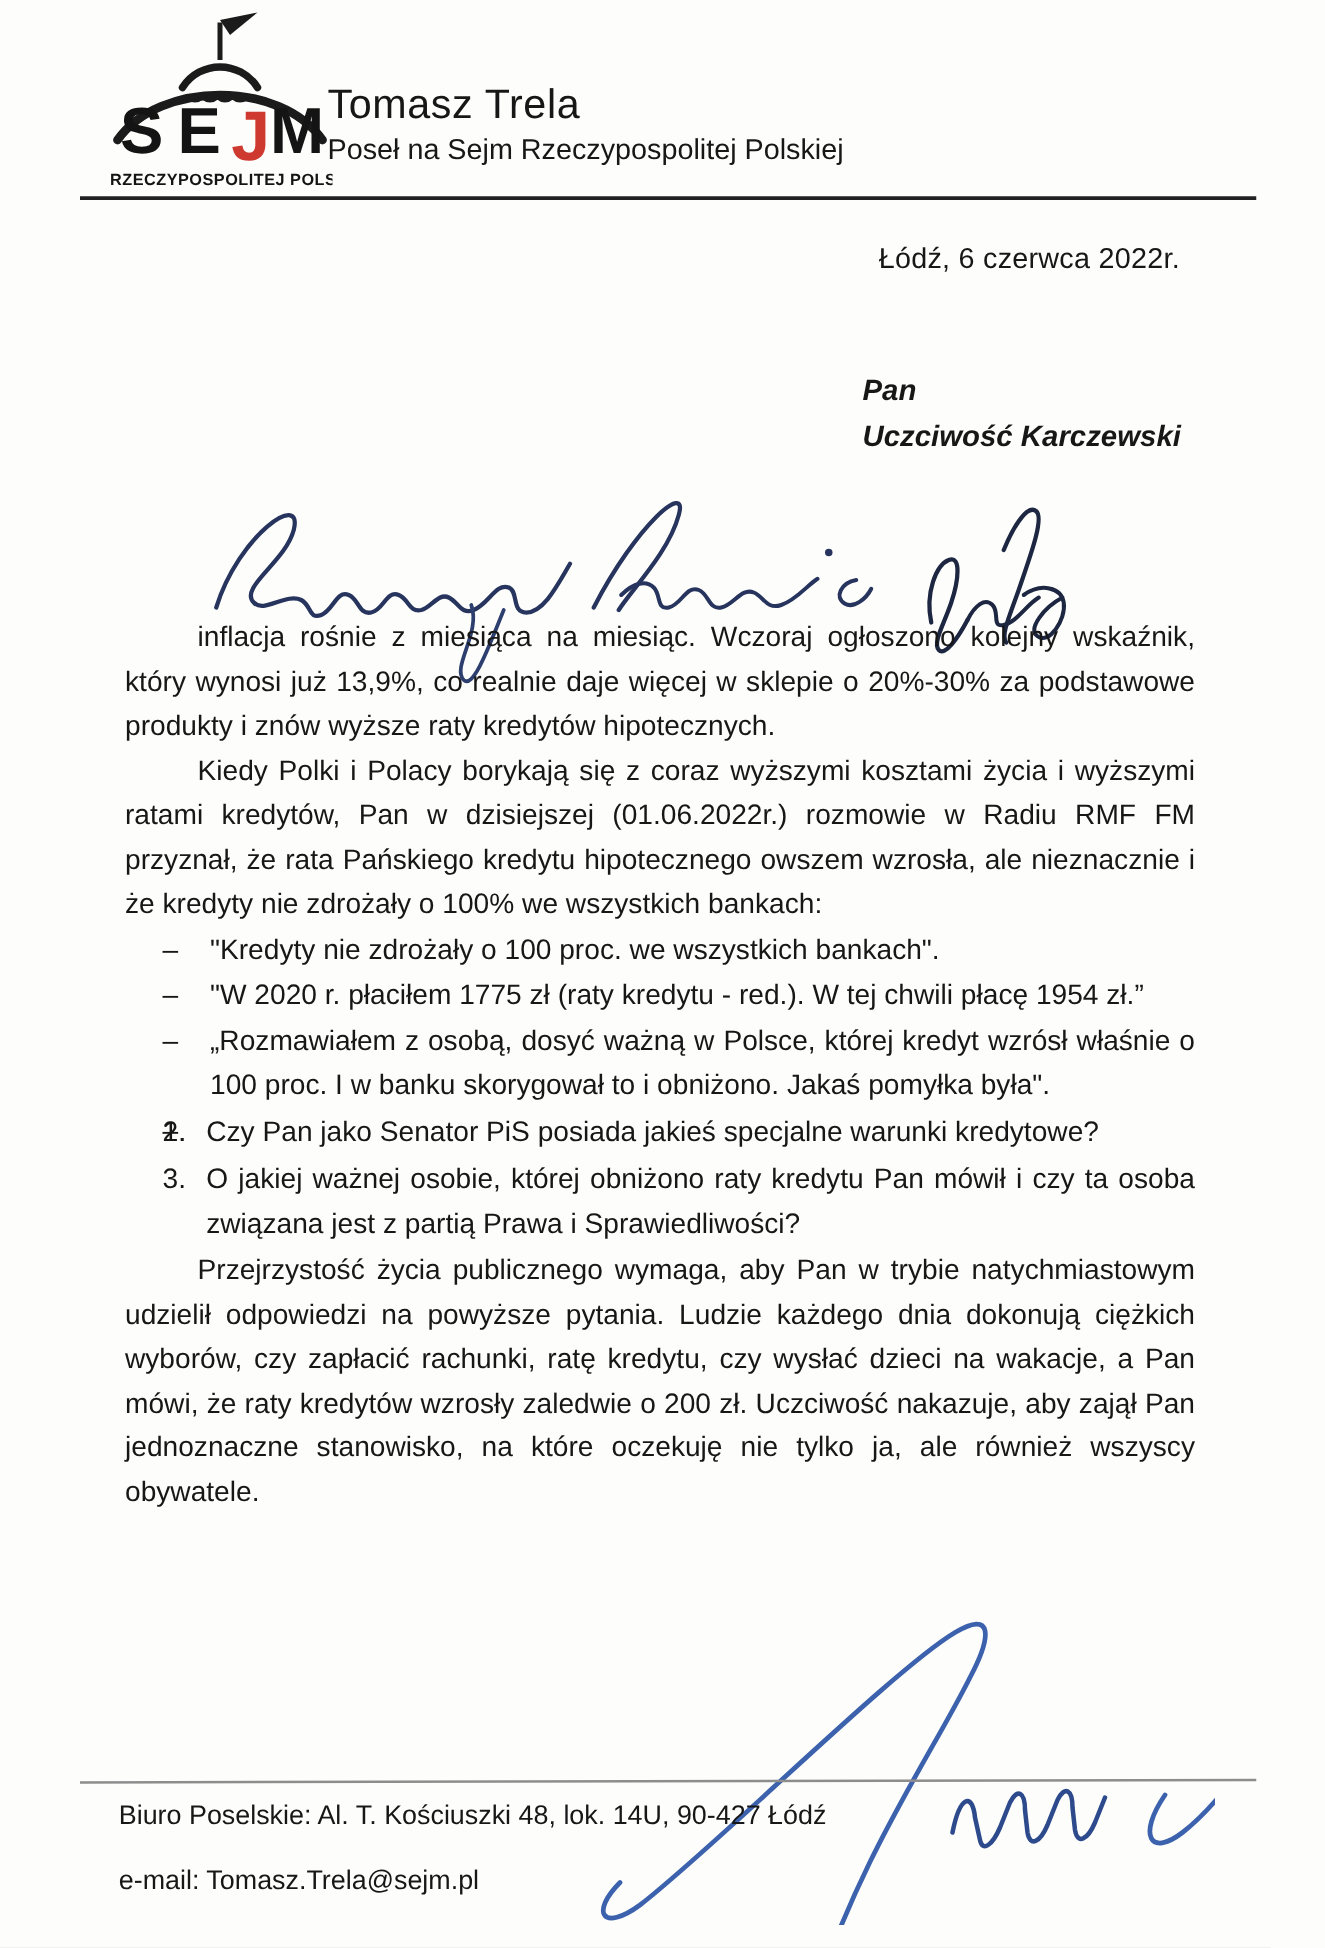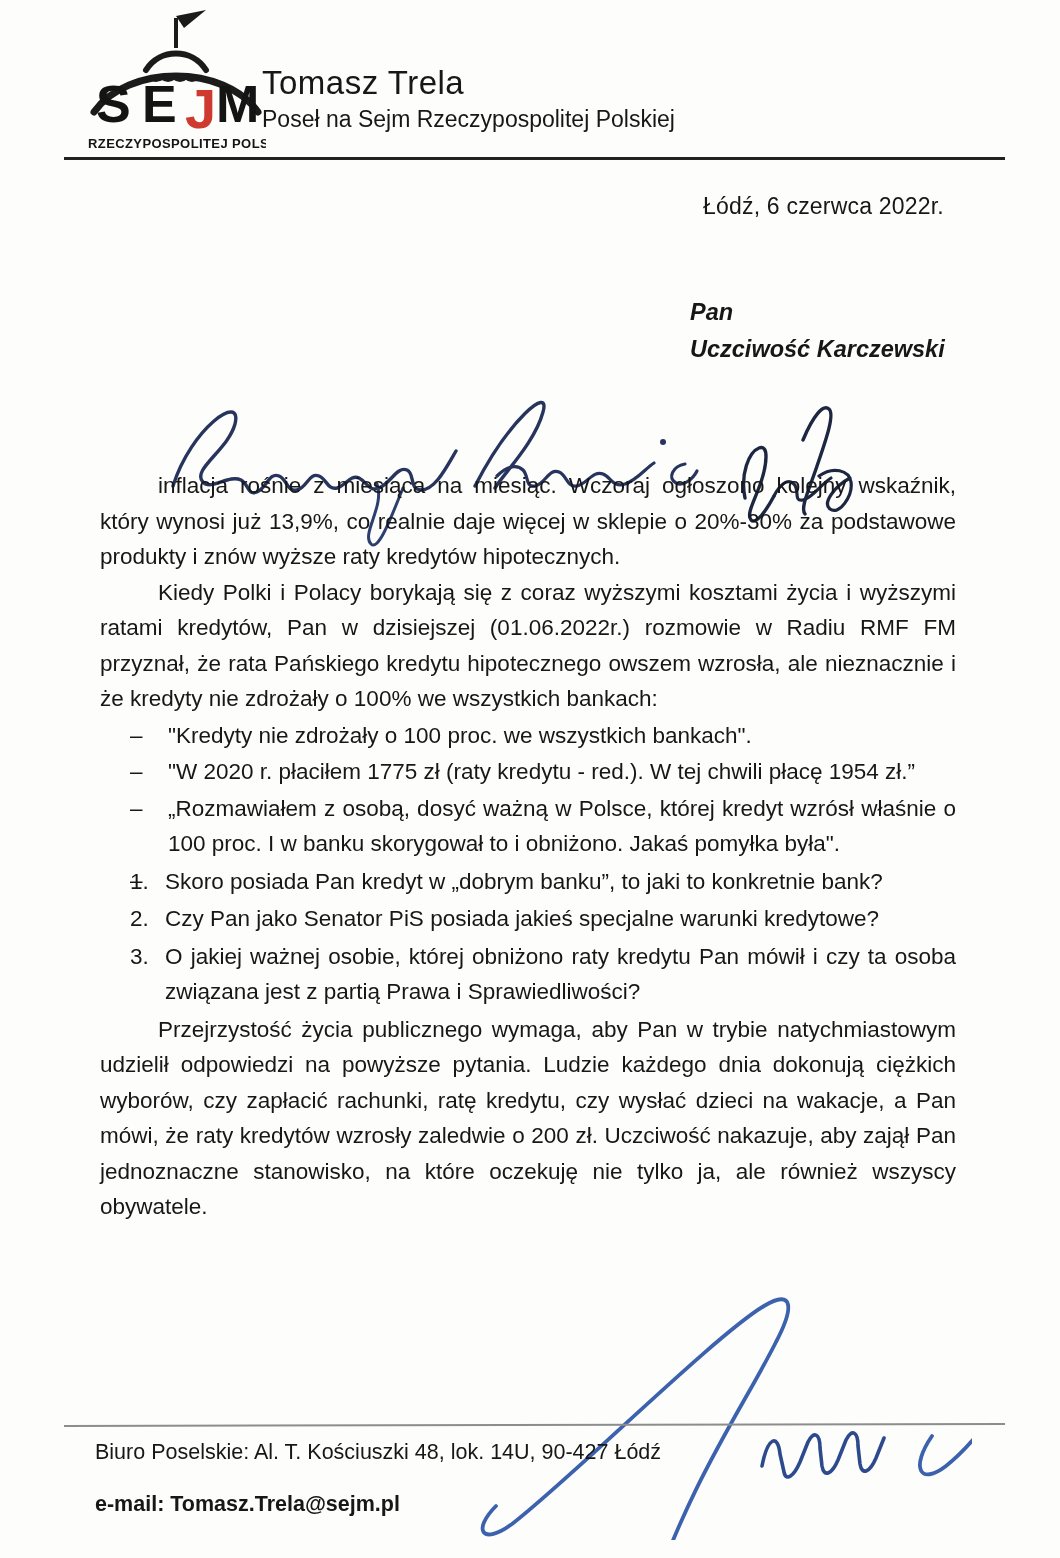--- a/index.html
+++ b/index.html
@@ -19,34 +19,34 @@
   .sender-title{font-size:23px;margin-top:4px;}
   .rule-top{position:absolute;left:64px;top:157px;width:941px;height:3px;background:#222;}
   .dateline{position:absolute;left:703px;top:193px;font-size:23px;letter-spacing:0.2px;}
   .recipient{position:absolute;left:690px;top:294px;font-weight:bold;font-size:23.5px;line-height:37px;font-style:italic;}
   
   .greeting-svg{position:absolute;left:145px;top:378px;width:710px;height:172px;pointer-events:none;}
   .signature-svg{position:absolute;left:462px;top:1278px;width:510px;height:262px;pointer-events:none;}
   .hand{fill:none;stroke-linecap:round;stroke-linejoin:round;}
   
   .body{
-    position:absolute;left:100px;top:468px;width:856px;
+    position:absolute;left:100px;top:492px;width:856px;
     font-size:22.5px;line-height:35.5px;text-align:justify;
   }
   .body p{margin:0;}
   .indent{text-indent:58px;}
   .bullets,.questions{list-style:none;margin:0;padding:0;}
   .bullet{position:relative;padding-left:68px;margin:1px 0;}
   .bullet .marker{position:absolute;left:30px;top:0;}
   .question{position:relative;padding-left:65px;margin:2px 0;}
   .question .q-num{position:absolute;left:30px;top:0;}
   
   .rule-bottom{position:absolute;left:64px;top:1424px;width:941px;height:2px;background:#8d8d8d;transform:rotate(-0.12deg);}
   .footer-address{position:absolute;left:95px;top:1440px;font-size:21.5px;}
-  .footer-email{position:absolute;left:95px;top:1492px;font-size:21.5px;font-weight:bold;}
+  .footer-email{position:absolute;left:95px;top:1492px;font-size:21.5px;}
 </style>
 </head>
 <body>
 
 <div class="page">
 
   <svg class="logo" viewBox="0 0 180 150" aria-hidden="true">
     <g>
       <path d="M8,108 C42,60 138,60 172,108" stroke="#1b1b1b" stroke-width="7" fill="none" stroke-linecap="round"></path>
       <path d="M60,66 C74,44 106,44 120,66" stroke="#1b1b1b" stroke-width="6" fill="none" stroke-linecap="round"></path>
@@ -107,21 +107,20 @@
       </li>
       <li class="bullet">
         <span class="marker">–</span>
       </li>
     </ul>
 
 
     <ol class="questions">
       <li class="question">
         <span class="q-num">1.</span>
-        <span>Skoro posiada Pan kredyt w „dobrym banku”, to jaki to konkretnie bank?</span>
       </li>
       <li class="question">
         <span class="q-num">2.</span>
         <span>Czy Pan jako Senator PiS posiada jakieś specjalne warunki kredytowe?</span>
       </li>
       <li class="question">
         <span class="q-num">3.</span>
         <span>O jakiej ważnej osobie, której obniżono raty kredytu Pan mówił i czy ta osoba związana jest z partią Prawa i Sprawiedliwości?</span>
       </li>
     </ol>

